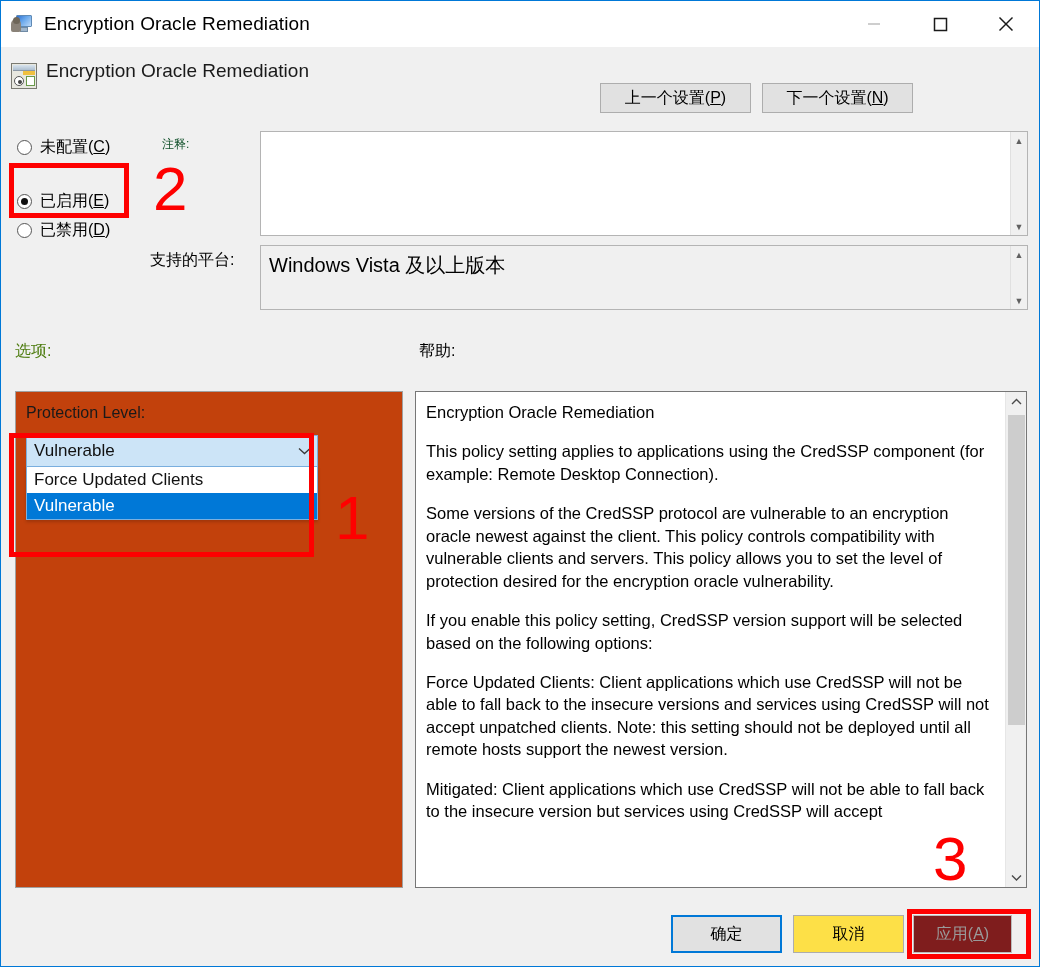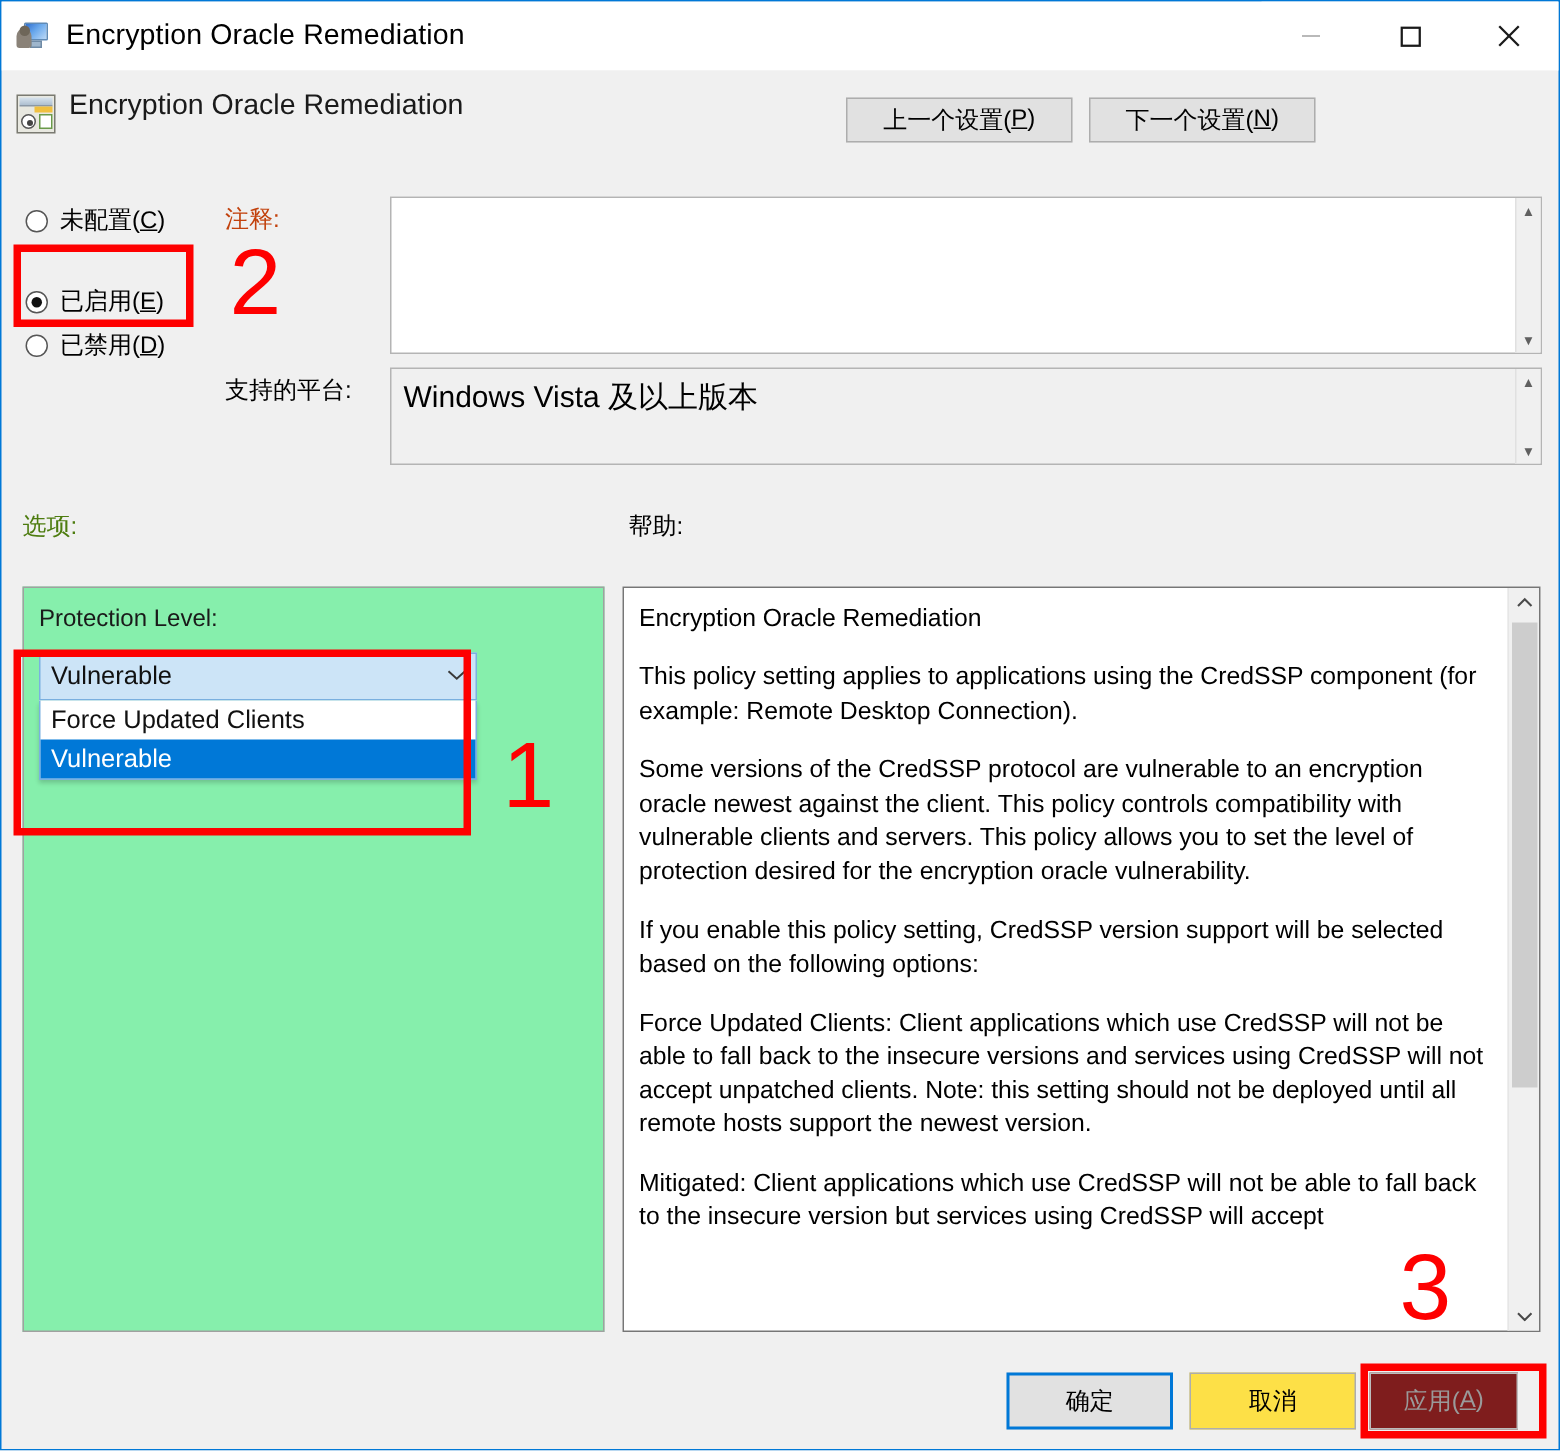--- a/index.html
+++ b/index.html
@@ -120,28 +120,29 @@
     background: #ffffff;
     border: 1px solid #6a9a4a;
   }
   #policy-title {
     position: absolute; left: 44px; top: 13px;
     font-size: 19px;
     color: #1a1a1a;
   }
   .navbtn {
     position: absolute;
-    top: 18px;
+    top: 36px;
     height: 30px;
     background: #e1e1e1;
     border: 1px solid #adadad;
     font-size: 16px;
     color: #000;
     display: flex; align-items: center; justify-content: center;
     font-family: "Liberation Sans", "DejaVu Sans", sans-serif;
+    margin-left: 36px;
   }
   #btn-prev { left: 562px; width: 151px; }
   #btn-next { left: 724px; width: 151px; }
   .navbtn u { text-decoration: underline; }
 
   
   #state-area {
     position: absolute; left: 1px; top: 118px;
     width: 1036px; height: 210px;
     background: #f0f0f0;
@@ -169,22 +170,22 @@
     content: "";
     position: absolute;
     left: 3px; top: 3px;
     width: 7px; height: 7px;
     border-radius: 50%;
     background: #111111;
   }
   .radio-label u { text-decoration: underline; }
 
   #label-comment {
-    position: absolute; left: 148px; top: 17px;
-    font-size: 16px; color: #c2410c;
+    position: absolute; left: 160px; top: 17px;
+    font-size: 12px; color: #14532d;
   }
   #label-platform {
     position: absolute; left: 148px; top: 131px;
     font-size: 16px; color: #000;
   }
 
   .textbox {
     position: absolute;
     border: 1px solid #b4b4b4;
     background: #ffffff;
@@ -231,21 +232,21 @@
   #label-help {
     position: absolute; left: 418px; top: 340px;
     font-size: 16px; color: #000;
   }
 
   
   #options-panel {
     position: absolute;
     left: 14px; top: 390px;
     width: 388px; height: 497px;
-    background: #86efac;
+    background: #c2410c;
     border: 1px solid #a0a0a0;
   }
   #protection-label {
     position: absolute; left: 10px; top: 12px;
     font-size: 16px; color: #1a1a1a;
   }
   #combo {
     position: absolute;
     left: 10px; top: 43px;
     width: 292px; height: 32px;

